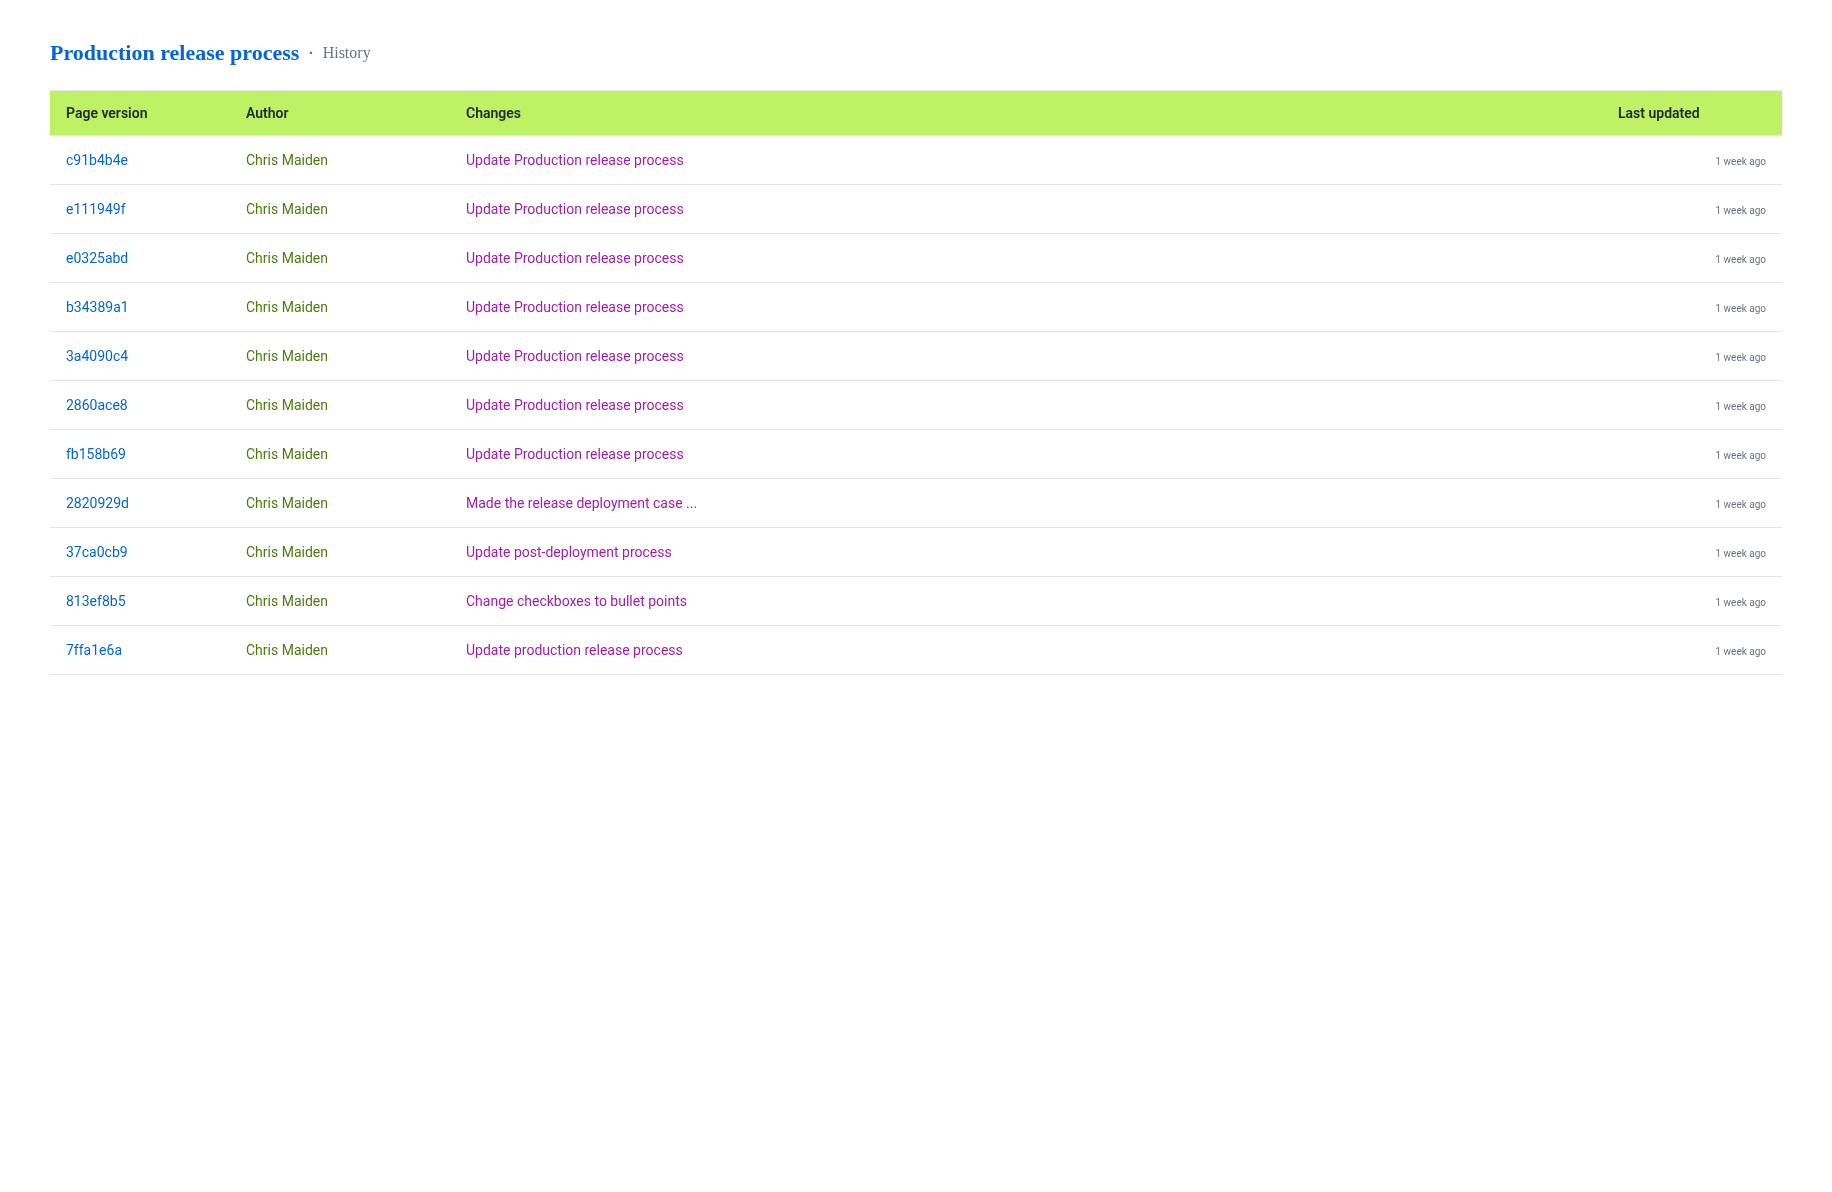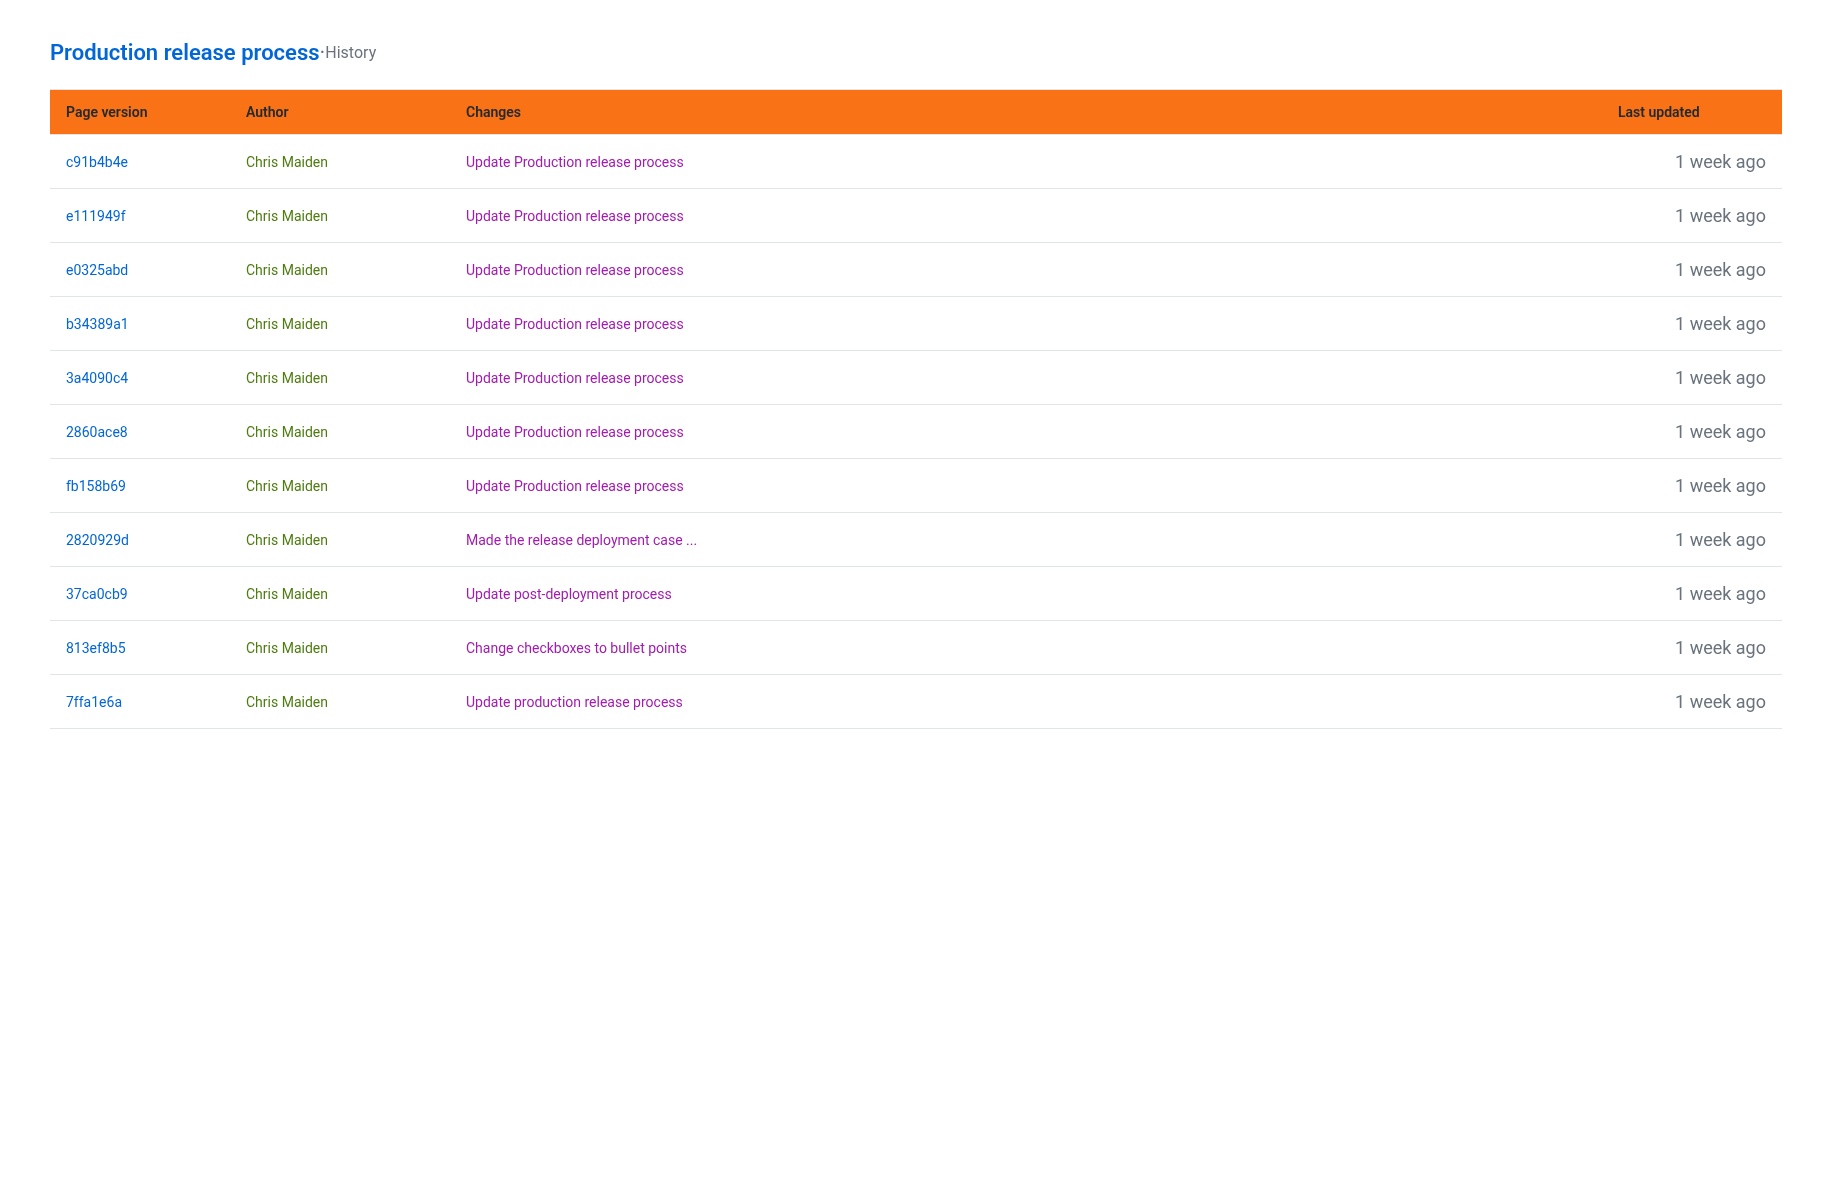--- a/index.html
+++ b/index.html
@@ -12,22 +12,23 @@
       font-family: -apple-system, BlinkMacSystemFont, "Segoe UI", Roboto, Helvetica, Arial, sans-serif;
       font-size: 15px;
       color: #24292e;
       background: #ffffff;
       padding: 40px 50px;
     }
 
     .page-header {
       display: flex;
       align-items: center;
-      gap: 0;
+      gap: 8px;
       margin-bottom: 24px;
+      font-family: Liberation Serif, serif;
     }
 
     .page-title-link {
       color: #0366d6;
       text-decoration: none;
       font-size: 22px;
       font-weight: 600;
     }
 
     .page-title-separator {
@@ -42,21 +43,21 @@
       font-weight: 400;
     }
 
     .history-table {
       width: 100%;
       border-collapse: collapse;
       border-top: 1px solid #e1e4e8;
     }
 
     .history-table thead tr {
-      background-color: #f97316;
+      background-color: #bef264;
     }
 
     .history-table th {
       padding: 14px 16px;
       text-align: left;
       font-weight: 600;
       font-size: 14px;
       color: #24292e;
       border-bottom: 1px solid #e1e4e8;
     }
@@ -101,21 +102,21 @@
       font-size: 14px;
     }
 
     .author-text {
       color: #4d7c0f;
       font-size: 14px;
     }
 
     .updated-text {
       color: #6a737d;
-      font-size: 18px;
+      font-size: 10px;
       text-align: left;
     }
   </style>
 </head>
 <body>
 
 <div class="page-header">
   <a class="page-title-link" href="#">Production release process</a>
   <span class="page-title-separator">·</span>
   <span class="page-subtitle">History</span>

